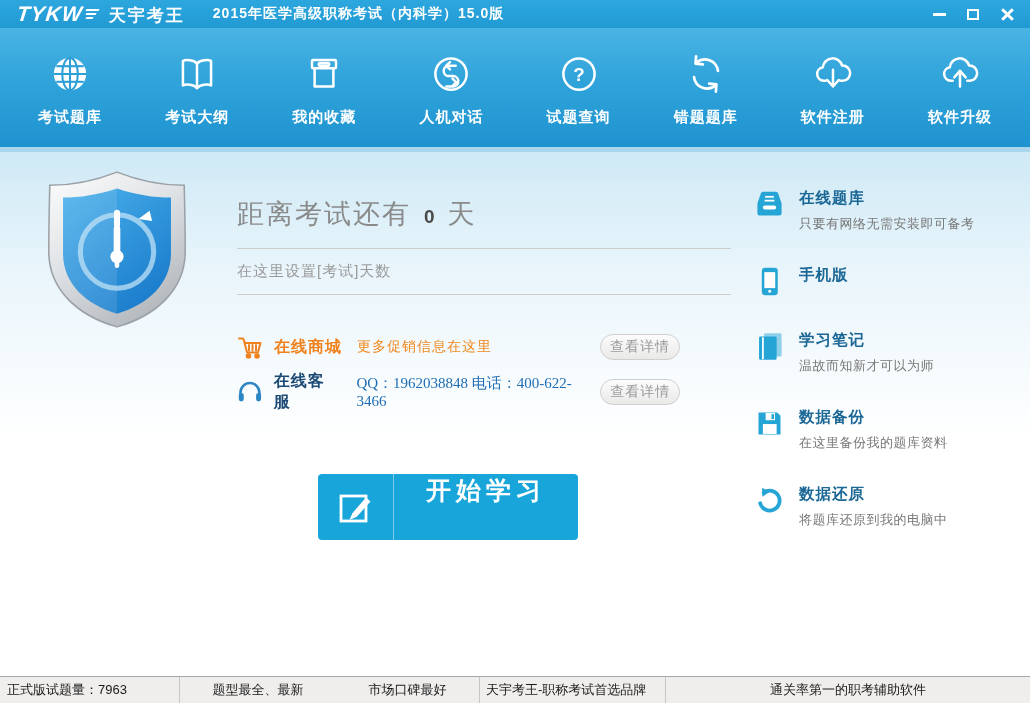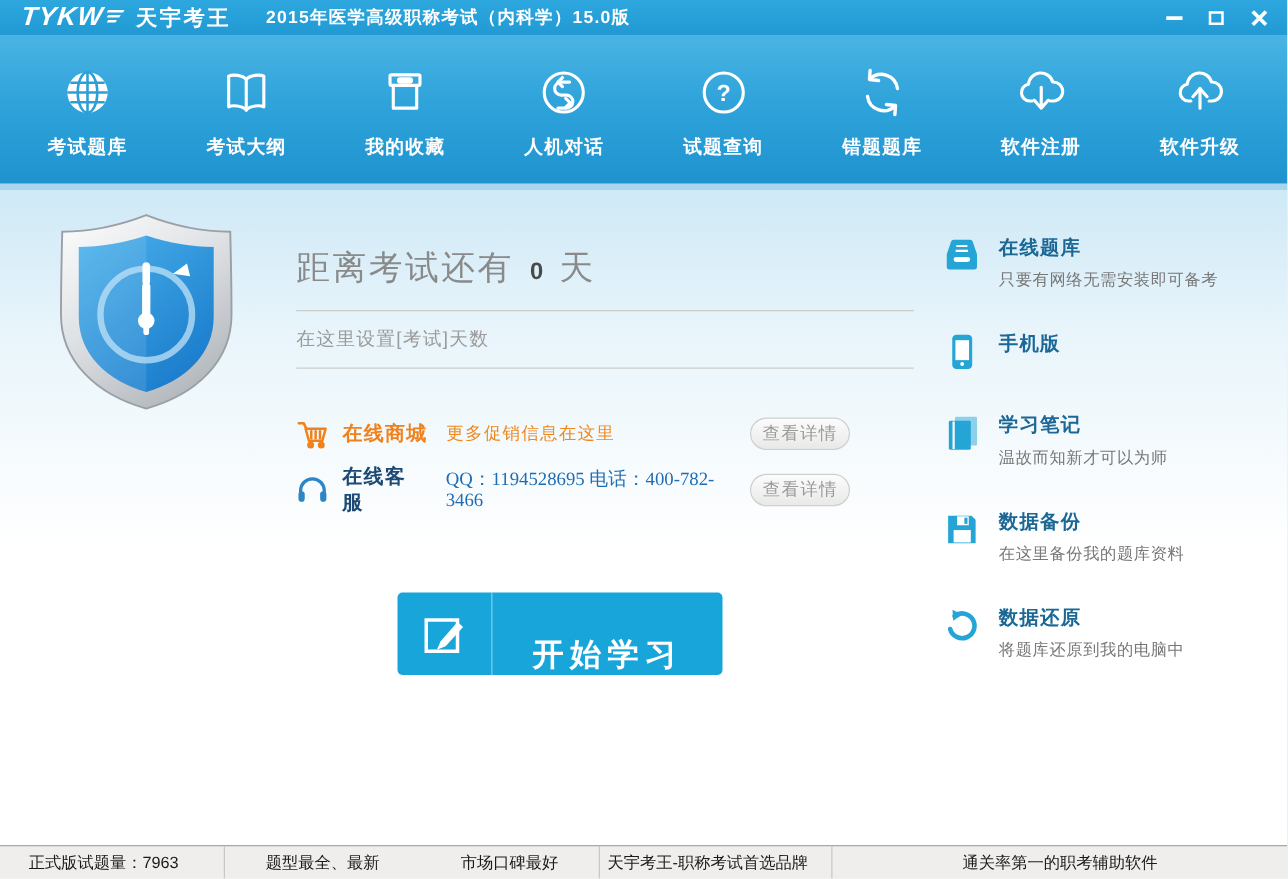--- a/index.html
+++ b/index.html
@@ -59,39 +59,39 @@
   .service .row-label { color:#1c4a75; }
   .row-extra { font-size:14px; margin-left:15px; letter-spacing:1px;font-family:Liberation Serif, serif; }
   .mall .row-extra { color:#f0881e; }
   .service .row-extra { font-size:15px; color:#1e6db4; letter-spacing:0; }
   .detail-btn { margin-left:auto; width:80px; height:26px; border-radius:13px;
     border:1px solid #cfcfcf; background:linear-gradient(180deg,#fcfcfc,#e9e9e8);
     color:#9a9a9a; font-size:14px; display:flex; align-items:center; justify-content:center; cursor:pointer;
     font-family:"Liberation Sans", sans-serif; letter-spacing:1px; }
 
   .start-btn { position:absolute; left:318px; top:322px; width:260px; height:66px;
-    background:#17a5da; border-radius:4px; display:flex; align-items:flex-end; cursor:pointer; }
+    background:#17a5da; border-radius:4px; display:flex; align-items:flex-start; cursor:pointer; }
   .start-icon { width:76px; height:100%; display:flex; align-items:center; justify-content:center;
     border-right:1px solid rgba(255,255,255,0.45); }
   .start-label { flex:1; text-align:center; color:#fff; font-size:25px; letter-spacing:5px; font-weight:bold; }
 
   
   .side-list { position:absolute; left:753px; top:36px; width:250px; }
   .side-item { display:flex; margin-bottom:32px; cursor:pointer; }
   .side-icon { width:33px; height:33px; flex:0 0 33px; }
   .side-text { margin-left:13px; }
   .side-title { font-size:15.5px; font-weight:bold; color:#1b6795; letter-spacing:1px; }
   .side-desc { font-size:13px; color:#777; margin-top:6px; letter-spacing:0.5px; white-space:nowrap; }
 
   
   .statusbar { position:absolute; left:0; bottom:0; width:100%; height:27px;
     background:#f0eeed; border-top:1px solid #a8a8a8; display:flex; align-items:stretch;
     font-size:13px; color:#1a1a1a; }
   .sb-cell { display:flex; align-items:center; border-right:1px solid #c9c7c6; }
-  .sb-cell.c1 { width:180px; padding-left:23px; }
+  .sb-cell.c1 { width:180px; padding-left:7px; }
   .sb-cell.c2 { width:300px; justify-content:space-around; }
   .sb-cell.c3 { width:186px; padding-left:6px; }
   .sb-cell.c4 { flex:1; justify-content:center; border-right:none; }
 </style>
 </head>
 <body>
 
 <div class="window">
 
   <div class="titlebar">
@@ -251,21 +251,21 @@
         <button class="detail-btn">查看详情</button>
       </div>
 
       <div class="promo-row service">
         <svg width="26" height="24" viewBox="0 0 26 24">
           <path d="M3.5 16 v-3.5 a9.5 9.5 0 0 1 19 0 V16" fill="none" stroke="#2c85c5" stroke-width="2.6" stroke-linecap="round"></path>
           <rect x="1.8" y="13" width="5" height="8.5" rx="2.5" fill="#2c85c5"></rect>
           <rect x="19.2" y="13" width="5" height="8.5" rx="2.5" fill="#2c85c5"></rect>
         </svg>
         <span class="row-label">在线客服</span>
-        <span class="row-extra">QQ：1194528695 电话：400-782-3466</span>
+        <span class="row-extra">QQ：1962038848 电话：400-622-3466</span>
         <button class="detail-btn">查看详情</button>
       </div>
     </div>
 
     <div class="start-btn">
       <div class="start-icon">
         <svg width="38" height="38" viewBox="0 0 38 38">
           <rect x="4" y="8" width="25" height="25" fill="none" stroke="#fff" stroke-width="2.8"></rect>
           <path d="M15.5 25 L29 9.5 l4.5 4 L19.5 29 l-7 2.7 Z" fill="#fff"></path>
         </svg>

